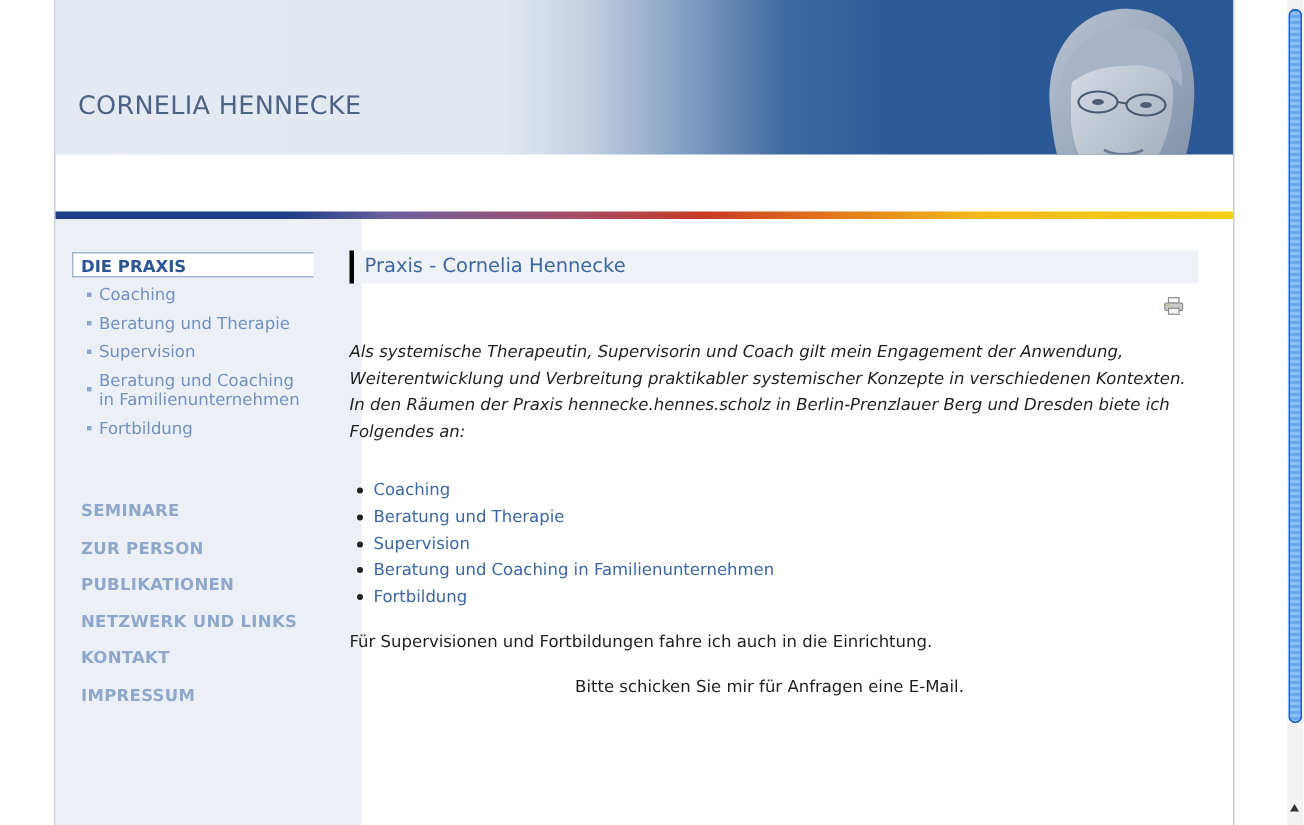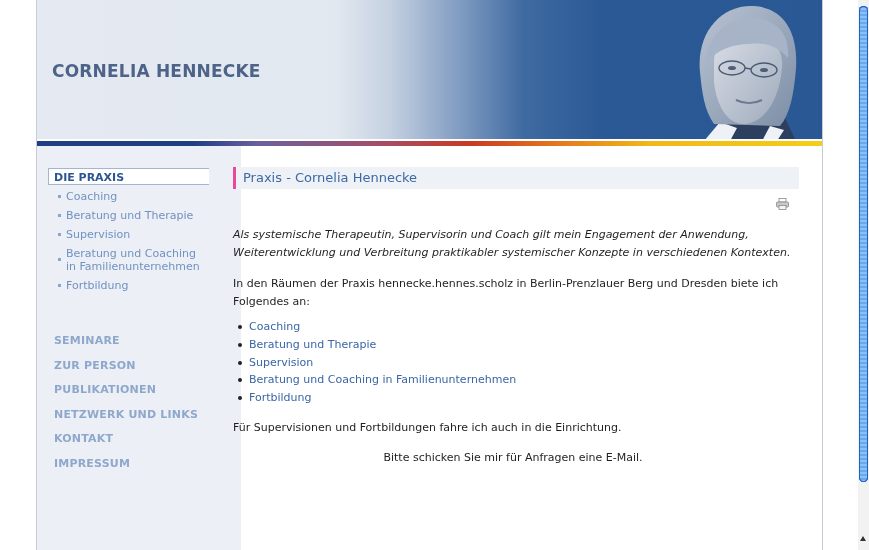--- a/index.html
+++ b/index.html
@@ -7,24 +7,23 @@
     width:869px; height:550px; overflow:hidden; position:relative;
     background:#ffffff;
     font-family:"DejaVu Sans", "Liberation Sans", sans-serif;
   }
   .page {
     position:absolute; left:36px; top:0; width:785px; height:550px;
     border-left:1px solid #c8ccd4; border-right:1px solid #c8ccd4;
     background:#fff;
   }
   .header {
-    position:absolute; left:0; top:0; width:785px; height:139px;
+    position:absolute; left:0; top:0; width:785px; height:103px;
     background:linear-gradient(90deg, #e5eaf2 0%, #e2e8f0 38%, #c5d1e1 45%, #7f9bc1 54%, #3f6aa1 62%, #2b5995 72%, #2a5894 100%);
     overflow:hidden;
-    font-weight:bold;
   }
   .site-title {
     position:absolute; left:15px; top:61px;
     font-size:17px; color:#4d6488; letter-spacing:0.2px;
   }
   .portrait {
     position:absolute; left:655px; top:2px; width:110px; height:139px;
   }
   .stripe {
     position:absolute; left:0; top:141px; width:785px; height:5px;
@@ -53,21 +52,21 @@
   .mainnav { position:absolute; left:17px; top:156px;margin-top:32px; }
   .mainnav-item {
     font-size:11px; font-weight:bold; color:#8ea8cc; height:24.6px; line-height:13px;
     cursor:pointer; letter-spacing:0.2px;
   }
   .content {
     position:absolute; left:196px; top:167px; width:566px;
     font-size:11px; color:#1f1f1f;
   }
   .page-heading {
-    height:22px; background:#eef1f6; border-left:3px solid #ec4899;
+    height:22px; background:#eef1f6; border-left:3px solid #000000;
     font-size:13px; color:#3c69a5; line-height:22px; padding-left:7px;
     box-sizing:border-box;
   }
   .print-icon {
     position:absolute; right:10px; top:31px; width:13px; height:12px; cursor:pointer;
   }
   .para { position:absolute; left:0; line-height:17.5px; margin:0; width:560px; }
   .services { position:absolute; left:0; top:151px; margin:0; padding:0; list-style:none; }
   .services li { position:relative; padding-left:16px; height:17.8px; line-height:17.8px; }
   .services li .bullet {
@@ -170,21 +169,21 @@
     <div class="page-heading">Praxis - Cornelia Hennecke</div>
 
     <svg class="print-icon" viewBox="0 0 13 12">
       <rect x="3" y="0.5" width="7" height="3.5" fill="#ffffff" stroke="#8a8a8a" stroke-width="0.8"></rect>
       <rect x="0.5" y="4" width="12" height="5" rx="1" fill="#c9c9c9" stroke="#8a8a8a" stroke-width="0.8"></rect>
       <rect x="3" y="7.5" width="7" height="4" fill="#f4f4f4" stroke="#8a8a8a" stroke-width="0.8"></rect>
       <rect x="1.5" y="5" width="2" height="1" fill="#d9c36c"></rect>
     </svg>
 
     <p class="para" style="top:59px;font-style:italic;">Als systemische Therapeutin, Supervisorin und Coach gilt mein Engagement der Anwendung, Weiterentwicklung und Verbreitung praktikabler systemischer Konzepte in verschiedenen Kontexten.</p>
-    <p class="para" style="top:108px;">In den Räumen der Praxis hennecke.hennes.scholz in Berlin-Prenzlauer Berg und Dresden biete ich Folgendes an:</p>
+    <p class="para" style="top:94px;font-style:italic;">In den Räumen der Praxis hennecke.hennes.scholz in Berlin-Prenzlauer Berg und Dresden biete ich Folgendes an:</p>
 
     <ul class="services">
       <li>
         <span class="bullet"></span>
         <a>Coaching</a>
       </li>
       <li>
         <span class="bullet"></span>
         <a>Beratung und Therapie</a>
       </li>

